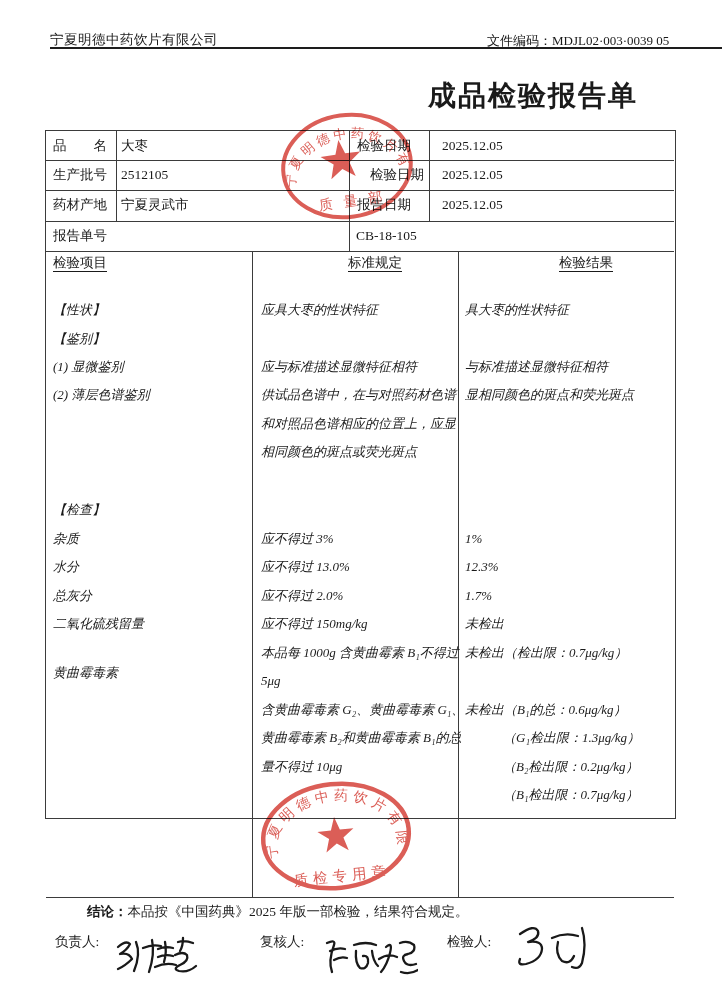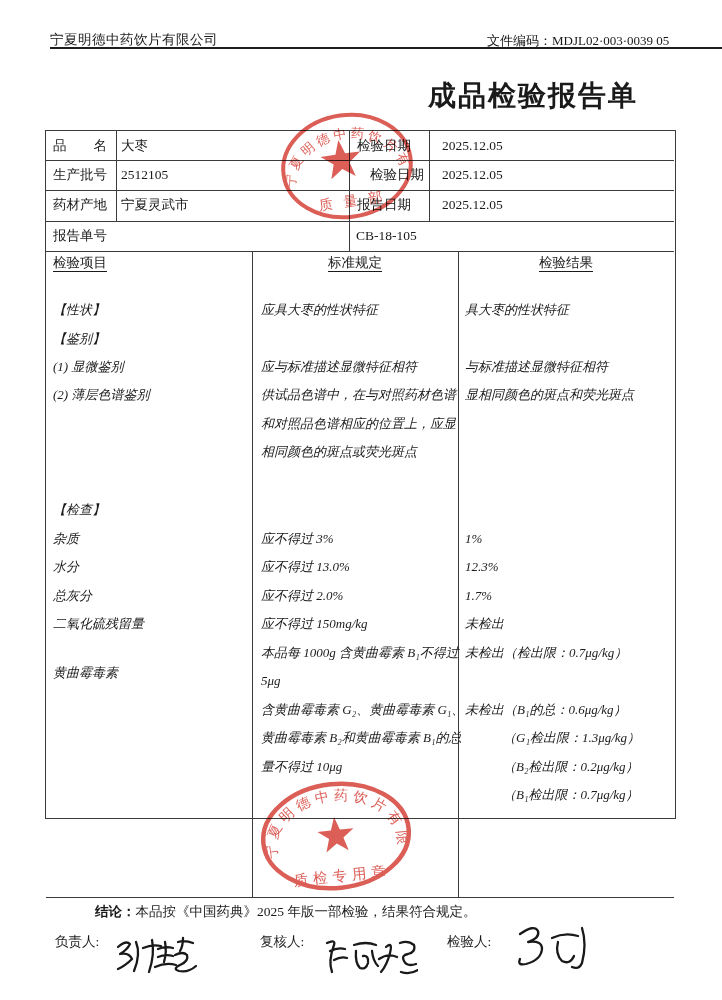--- a/index.html
+++ b/index.html
@@ -15,24 +15,24 @@
   .hdr-code{left:487px;top:32px;font-size:13px;}
   .hdr-rule{left:50px;top:47px;width:672px;height:0;border-top:2.5px solid #1d1d1d;}
   .title{left:0;top:77px;width:638px;text-align:right;font-size:28px;font-weight:bold;letter-spacing:2px;}
   
   .tbl{left:45px;top:130px;width:631px;height:689px;border:1.5px solid #3b3b3b;box-sizing:border-box;}
   .hl{position:absolute;left:0;width:628px;height:0;border-top:1px solid #3b3b3b;}
   .vl{position:absolute;width:0;border-left:1px solid #3b3b3b;}
   .cell{position:absolute;height:30px;line-height:30px;font-size:13.5px;white-space:nowrap;}
   .colhdr{position:absolute;top:123px;height:20px;font-size:13.5px;white-space:nowrap;}
   .colhdr span{border-bottom:1px solid #1a1a1a;padding-bottom:1px;}
-  .ctr{text-align:center;}
+  .ctr{text-align:center;padding-left:20px;}
   .ln{position:absolute;font-size:13px;line-height:16px;white-space:nowrap;font-style:italic;}
   .c1{left:7px;} .c2{left:215px;} .c3{left:419px;} .c3i{left:457px;}
-  .concl{position:absolute;left:41px;top:766px;height:29px;line-height:29px;font-size:13.5px;white-space:nowrap;margin-left:8px;}
+  .concl{position:absolute;left:41px;top:766px;height:29px;line-height:29px;font-size:13.5px;white-space:nowrap;}
   .concl .b{font-weight:bold;}
   
   .siglabel{font-size:13.5px;top:933px;}
   .sig{position:absolute;}
   .sig path{fill:none;stroke:#191919;stroke-width:2.3;stroke-linecap:round;stroke-linejoin:round;}
   
   .stamp{position:absolute;opacity:.88;mix-blend-mode:multiply;}
   .stamp text{font-family:"Liberation Serif","DejaVu Serif",serif;}
 </style>
 </head>

